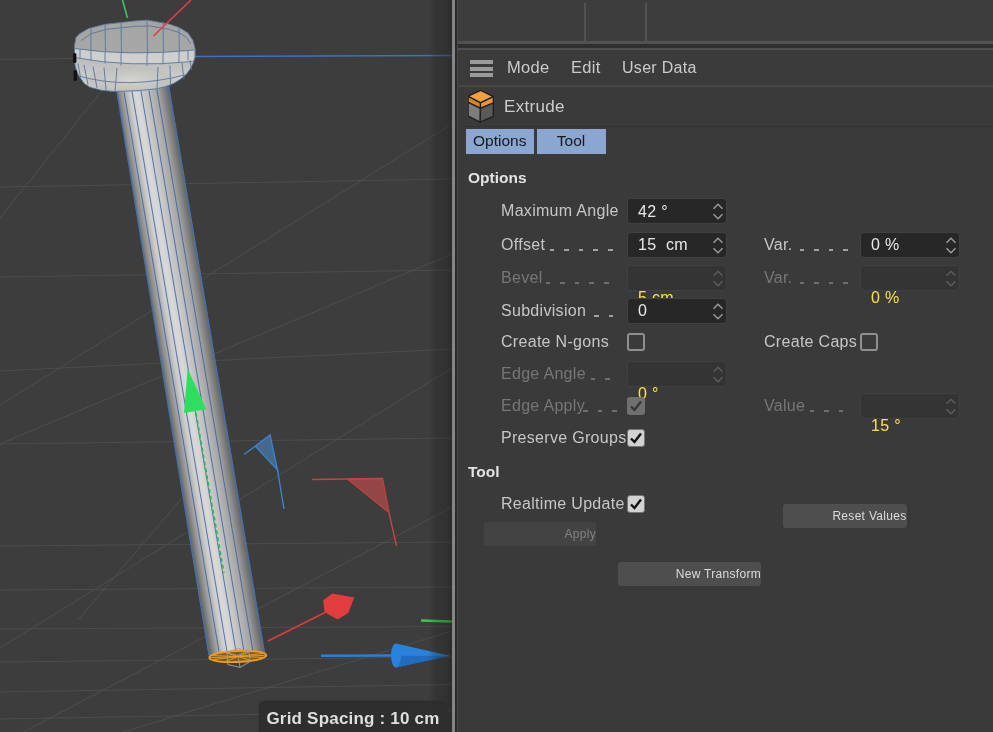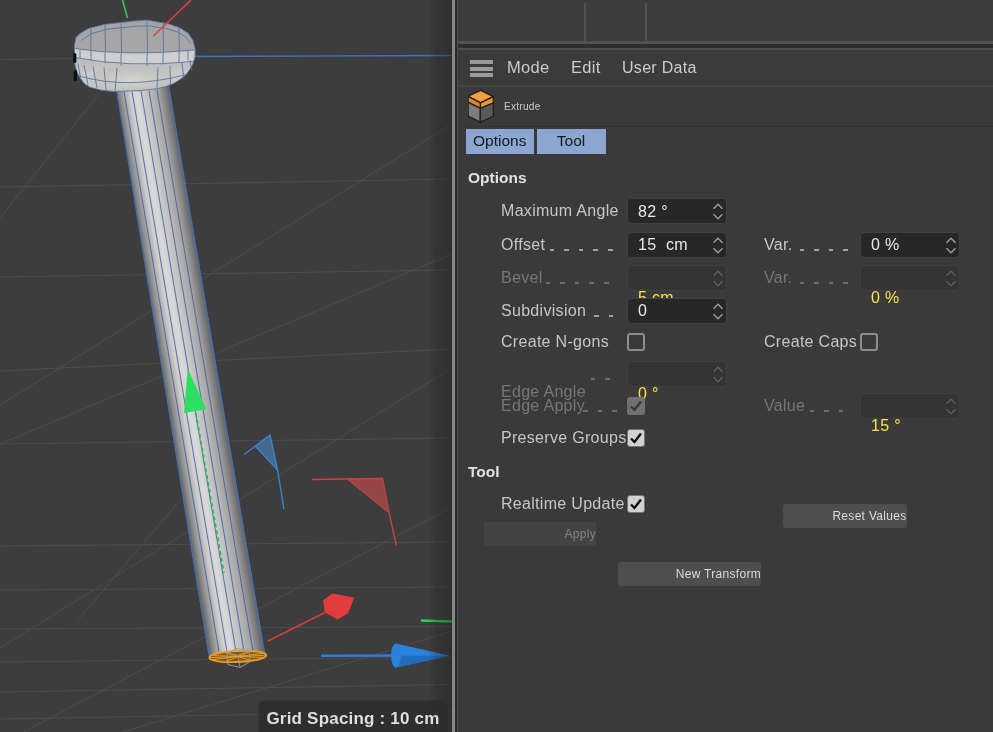--- a/index.html
+++ b/index.html
@@ -177,31 +177,31 @@
  <div class="lbl" style="left:113px;top:59px;font-size:16.5px;color:#cbcbcb;">Edit</div>
  <div class="lbl" style="left:164px;top:59.5px;font-size:16px;color:#cbcbcb;">User Data</div>
 
  <svg class="abs" style="left:10px;top:90px;" width="26" height="33" viewBox="0 0 26 33">
   <polygon points="12.7,0.5 25.3,6.7 12.5,12.9 0.1,6.2" fill="#f0a040" stroke="#1f1f1f" stroke-width="1.3"></polygon>
   <polygon points="0.1,6.2 12.5,12.9 12.4,18.4 0.1,12.4" fill="#d9842b" stroke="#1f1f1f" stroke-width="1.3"></polygon>
   <polygon points="12.5,12.9 25.3,6.7 25.3,13 12.4,18.4" fill="#e8953a" stroke="#1f1f1f" stroke-width="1.3"></polygon>
   <polygon points="0.1,12.4 12.4,18.4 12.2,32 0.1,26" fill="#7d7d7d" stroke="#1f1f1f" stroke-width="1.3"></polygon>
   <polygon points="12.4,18.4 25.3,13 25.3,26.3 12.2,32" fill="#595959" stroke="#1f1f1f" stroke-width="1.3"></polygon>
  </svg>
- <div class="lbl" style="left:46px;top:99px;font-size:10px;color:#cccccc;">Extrude</div>
+ <div class="lbl" style="left:46px;top:99px;font-size:17px;color:#cccccc;">Extrude</div>
 
  <div class="abs" style="left:7px;top:126px;width:528px;height:1px;background:#323232;"></div>
  <div class="abs" style="left:7.5px;top:129px;width:68.5px;height:24.5px;background:#8ba6d0;color:#16181c;font-size:15.5px;text-align:center;line-height:24px;">Options</div>
  <div class="abs" style="left:78.5px;top:129px;width:69px;height:24.5px;background:#8ba6d0;color:#16181c;font-size:15.5px;text-align:center;line-height:24px;">Tool</div>
 
  <div class="hdr" style="left:10px;top:169px;">Options</div>
 
  <div class="lbl" style="left:43px;top:203px;">Maximum Angle</div>
  <div class="inp" style="left:169px;top:198px;">
-        <span>82 °</span>
+        <span>42 °</span>
   <svg class="spin" width="16" height="24">
           <path d="M3.5,8.7 L8,4.3 L12.5,8.7" stroke="#9a9a9a" fill="none" stroke-width="1.5"></path>
           <path d="M3.5,14.3 L8,18.7 L12.5,14.3" stroke="#9a9a9a" fill="none" stroke-width="1.5"></path>
         </svg>
  </div>
 
  <div class="lbl" style="left:43px;top:237px;">Offset</div>
  <div class="dots" style="left:92px;top:249px;width:63px;"></div>
  <div class="inp" style="left:169px;top:231.5px;">
         <span>15&nbsp; cm</span>
@@ -247,21 +247,21 @@
           <path d="M3.5,8.7 L8,4.3 L12.5,8.7" stroke="#9a9a9a" fill="none" stroke-width="1.5"></path>
           <path d="M3.5,14.3 L8,18.7 L12.5,14.3" stroke="#9a9a9a" fill="none" stroke-width="1.5"></path>
         </svg>
  </div>
 
  <div class="lbl" style="left:43px;top:334px;">Create N-gons</div>
  <div class="cb" style="left:169px;top:333px;"></div>
  <div class="lbl" style="left:306px;top:334px;">Create Caps</div>
  <div class="cb" style="left:402px;top:333px;"></div>
 
- <div class="lbl dis" style="left:43px;top:384px;text-align:right;">Edge Angle</div>
+ <div class="lbl dis" style="left:43px;top:366px;text-align:right;">Edge Angle</div>
  <div class="dotsd" style="left:133px;top:378px;width:19px;"></div>
  <div class="inp inpd" style="left:169px;top:360.5px;">
         <span>0 °</span>
   <svg class="spin" width="16" height="24">
           <path d="M3.5,8.7 L8,4.3 L12.5,8.7" stroke="#5c5c5c" fill="none" stroke-width="1.5"></path>
           <path d="M3.5,14.3 L8,18.7 L12.5,14.3" stroke="#5c5c5c" fill="none" stroke-width="1.5"></path>
         </svg>
  </div>
 
  <div class="lbl dis" style="left:43px;top:398px;">Edge Apply</div>

